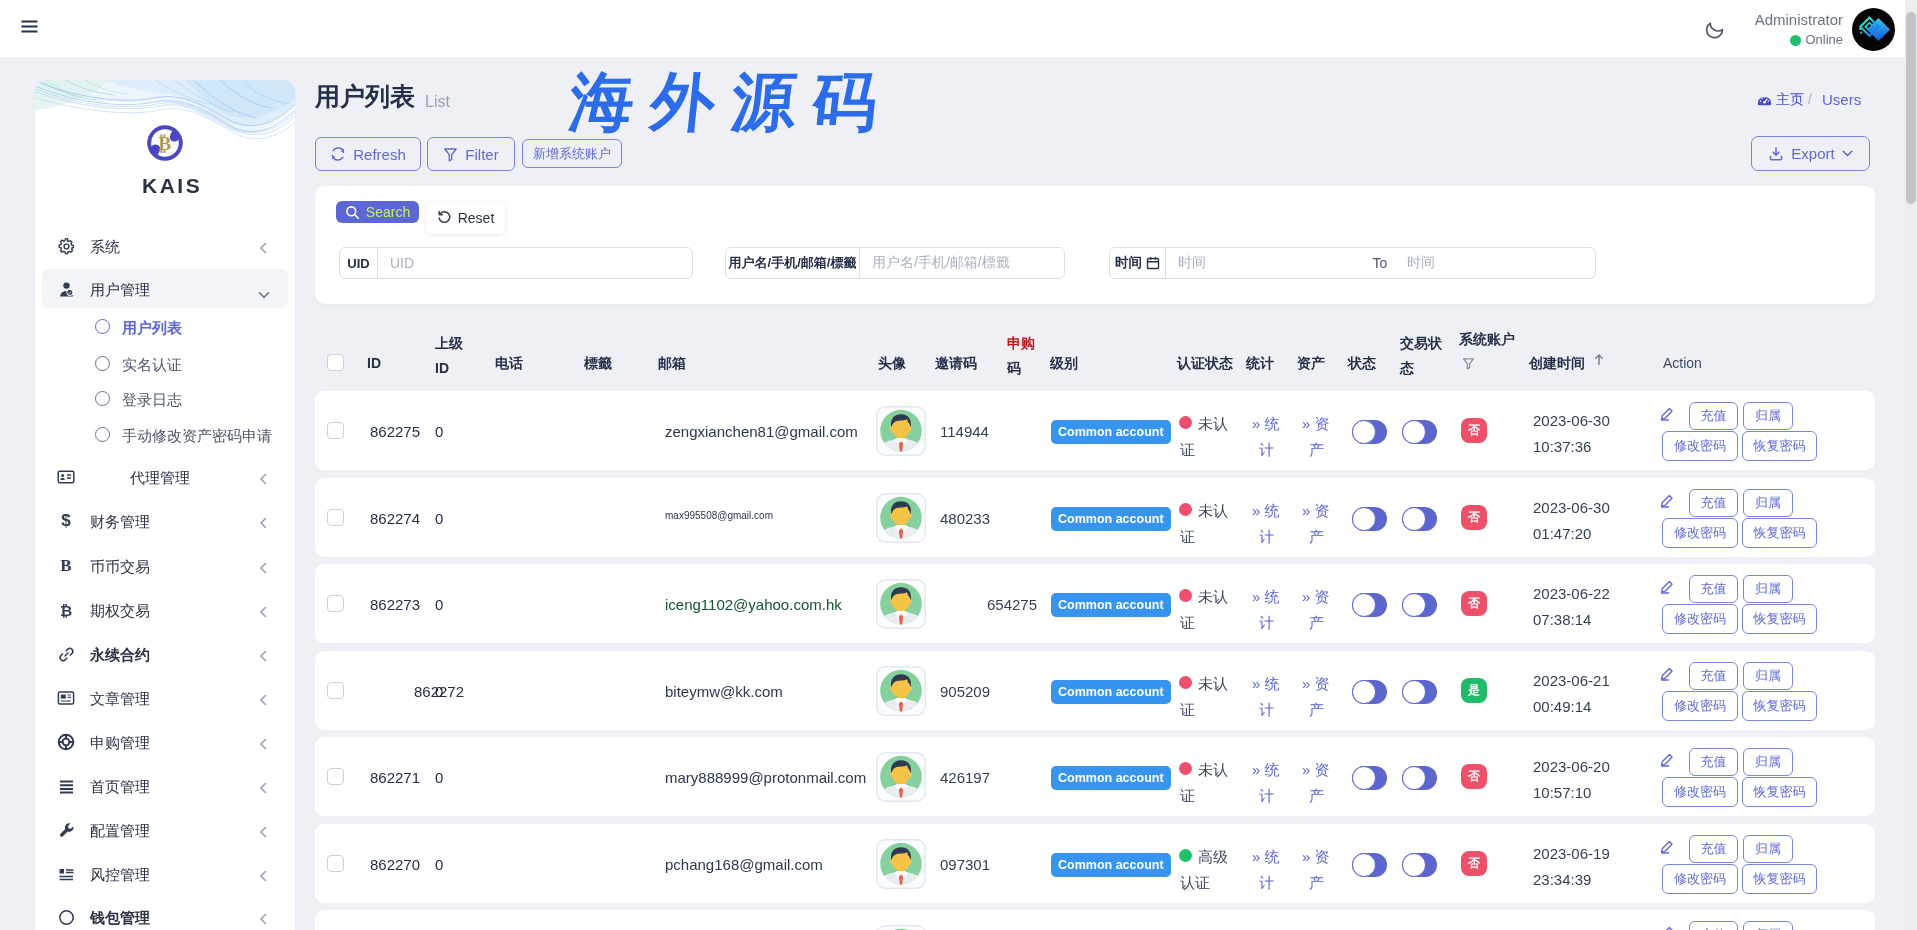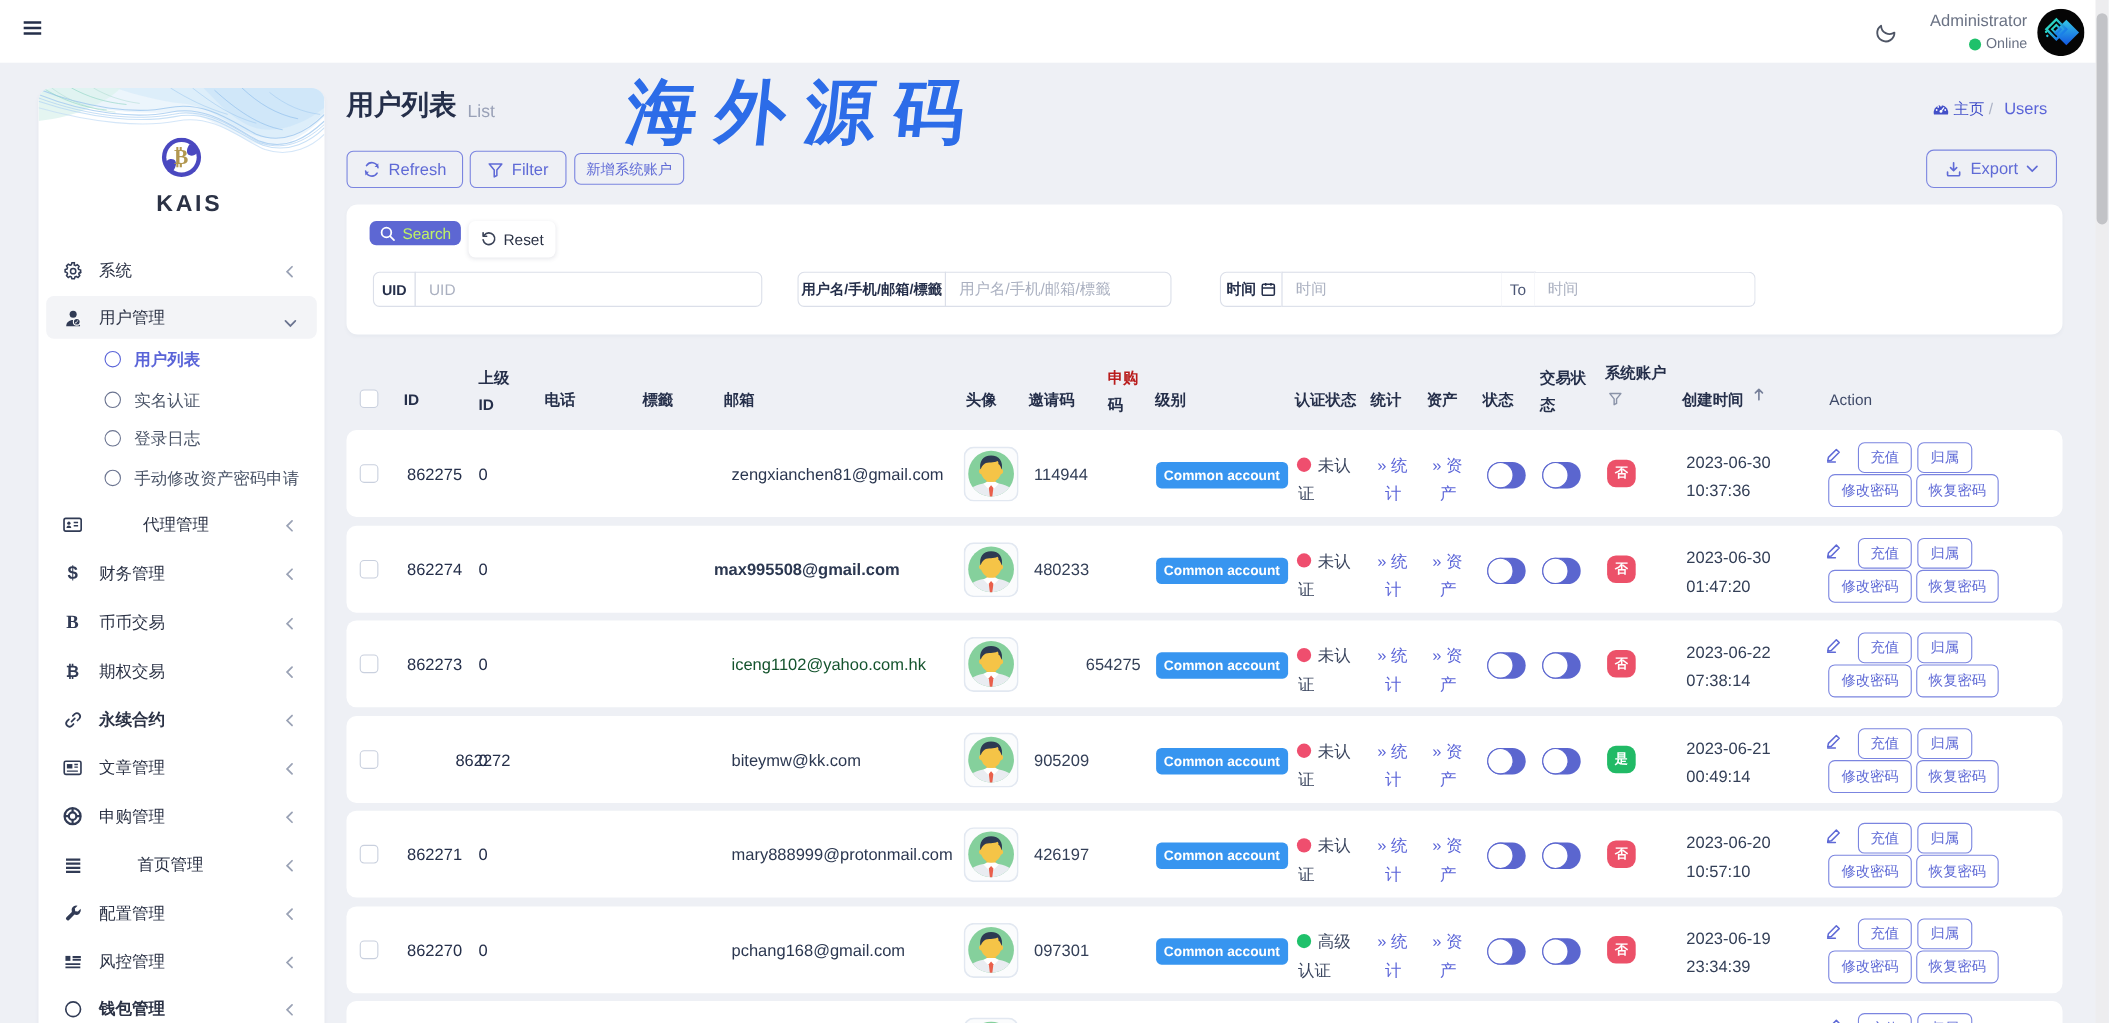--- a/index.html
+++ b/index.html
@@ -155,21 +155,21 @@
   </div>
 <div style="position:absolute;left:90px;top:735px;font-size:15px;color:#2b3245;font-weight:400;line-height:1;white-space:nowrap;">申购管理</div>
 <div style="position:absolute;left:259px;top:736px;"><svg width="8" height="12" viewBox="0 0 8 12" style="">
       <path d="M6.5 1.5 2 6l4.5 4.5" fill="none" stroke="#9aa2b5" stroke-width="1.6" stroke-linecap="round"></path>
     </svg></div>
 <div style="position:absolute;left:57px;top:777px;width:18px;height:18px;display:flex;align-items:center;justify-content:center;">
     <svg width="17" height="17" viewBox="0 0 17 17" style="">
       <path d="M2 3.5h13M2 7.2h13M2 10.9h13M2 14.6h13" stroke="#313b55" stroke-width="2"></path>
     </svg>
   </div>
-<div style="position:absolute;left:90px;top:779px;font-size:15px;color:#2b3245;font-weight:400;line-height:1;white-space:nowrap;margin-left:35px;">首页管理</div>
+<div style="position:absolute;left:90px;top:779px;font-size:15px;color:#2b3245;font-weight:400;line-height:1;white-space:nowrap;">首页管理</div>
 <div style="position:absolute;left:259px;top:780px;"><svg width="8" height="12" viewBox="0 0 8 12" style="">
       <path d="M6.5 1.5 2 6l4.5 4.5" fill="none" stroke="#9aa2b5" stroke-width="1.6" stroke-linecap="round"></path>
     </svg></div>
 <div style="position:absolute;left:57px;top:821px;width:18px;height:18px;display:flex;align-items:center;justify-content:center;">
     <svg width="17" height="17" viewBox="0 0 17 17" style="">
       <path d="M15.3 4.2a4.2 4.2 0 0 1-5.6 5.2l-4.9 4.9a1.7 1.7 0 0 1-2.4-2.4l4.9-4.9a4.2 4.2 0 0 1 5.2-5.6L10 3.9l.4 2.4 2.4.4Z" fill="#313b55"></path>
     </svg>
   </div>
 <div style="position:absolute;left:90px;top:823px;font-size:15px;color:#2b3245;font-weight:400;line-height:1;white-space:nowrap;">配置管理</div>
 <div style="position:absolute;left:259px;top:824px;"><svg width="8" height="12" viewBox="0 0 8 12" style="">
@@ -325,21 +325,21 @@
       <path d="M2.5 15h7" stroke="#5f6ad6" stroke-width="1.4" stroke-linecap="round"></path>
     </svg></div>
 <div class="ob" style="left:1689px;top:402px;width:49px;height:28px;font-size:13px;">充值</div>
 <div class="ob" style="left:1743px;top:402px;width:50px;height:28px;font-size:13px;">归属</div>
 <div class="ob" style="left:1662px;top:431px;width:76px;height:30px;font-size:13px;">修改密码</div>
 <div class="ob" style="left:1742px;top:431px;width:75px;height:30px;font-size:13px;">恢复密码</div>
 <div style="position:absolute;left:315px;top:477.5px;width:1560px;height:79px;background:#fff;border-radius:9px;"></div>
 <div style="position:absolute;left:327px;top:508.5px;width:17px;height:17px;border:1.5px solid #c9d0de;border-radius:4px;background:#fff;"></div>
 <div style="position:absolute;left:370px;top:510.5px;font-size:15px;color:#252f4a;font-weight:400;line-height:1;white-space:nowrap;">862274</div>
 <div style="position:absolute;left:435px;top:510.5px;font-size:15px;color:#252f4a;font-weight:400;line-height:1;white-space:nowrap;">0</div>
-<div style="position:absolute;left:649px;top:510.5px;font-size:15px;color:#2b3750;font-weight:700;line-height:1;white-space:nowrap;">max995508@gmail.com</div>
+<div style="position:absolute;left:665px;top:510.5px;font-size:10px;color:#2b3750;font-weight:400;line-height:1;white-space:nowrap;">max995508@gmail.com</div>
 <div style="position:absolute;left:876px;top:492.5px;"><svg width="50" height="50" viewBox="0 0 50 50">
 <defs>
         <clipPath id="ac">
           <circle cx="25" cy="24.6" r="20.8"></circle>
         </clipPath>
       </defs>
 <rect x="0.75" y="0.75" width="48.5" height="48.5" rx="8.5" fill="#fbfcfd" stroke="#e2e8f1" stroke-width="1.5"></rect>
 <circle cx="25" cy="24.6" r="20.8" fill="#85d09c"></circle>
 <g clip-path="url(#ac)">
 <path d="M20.8 25h8.4v9h-8.4z" fill="#edb83d"></path>

